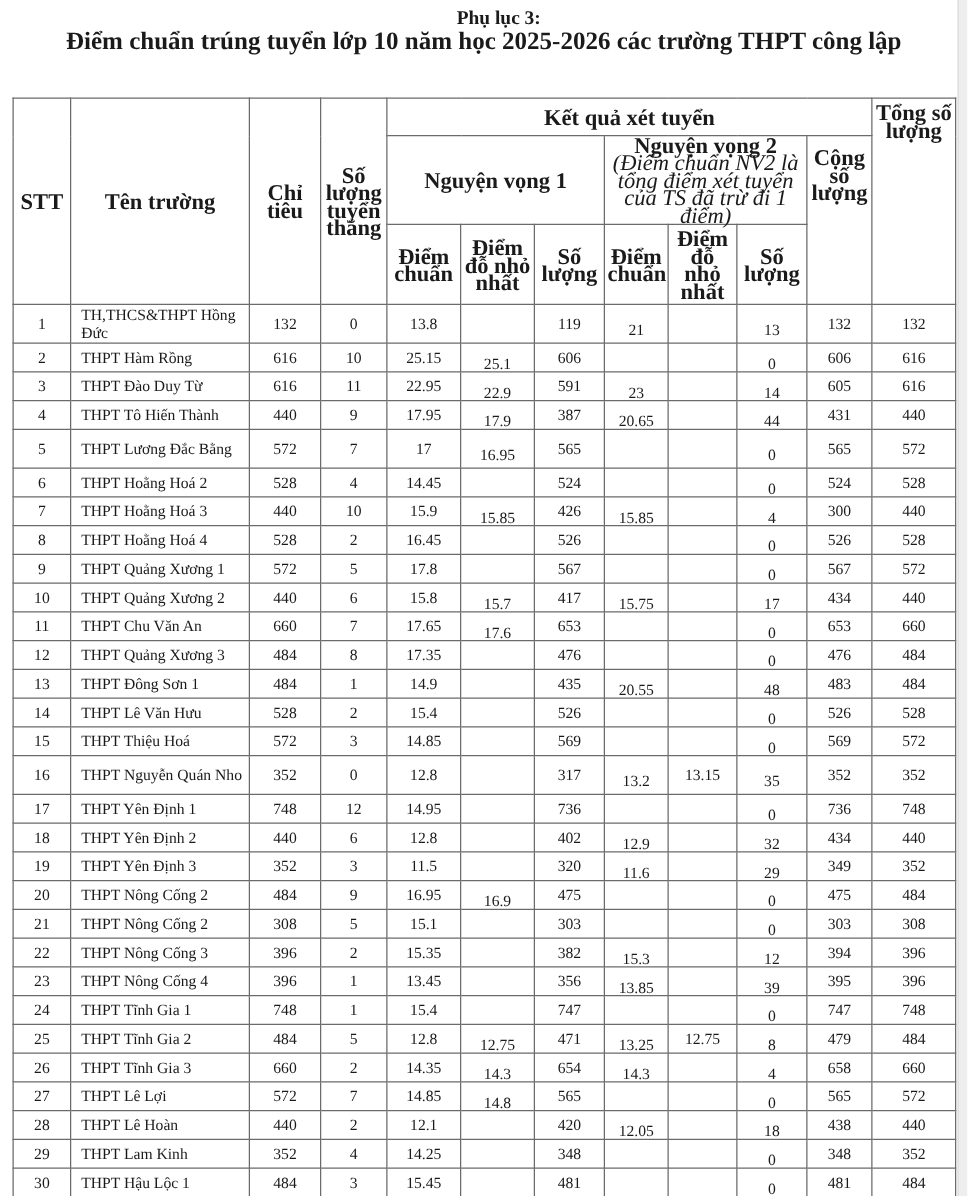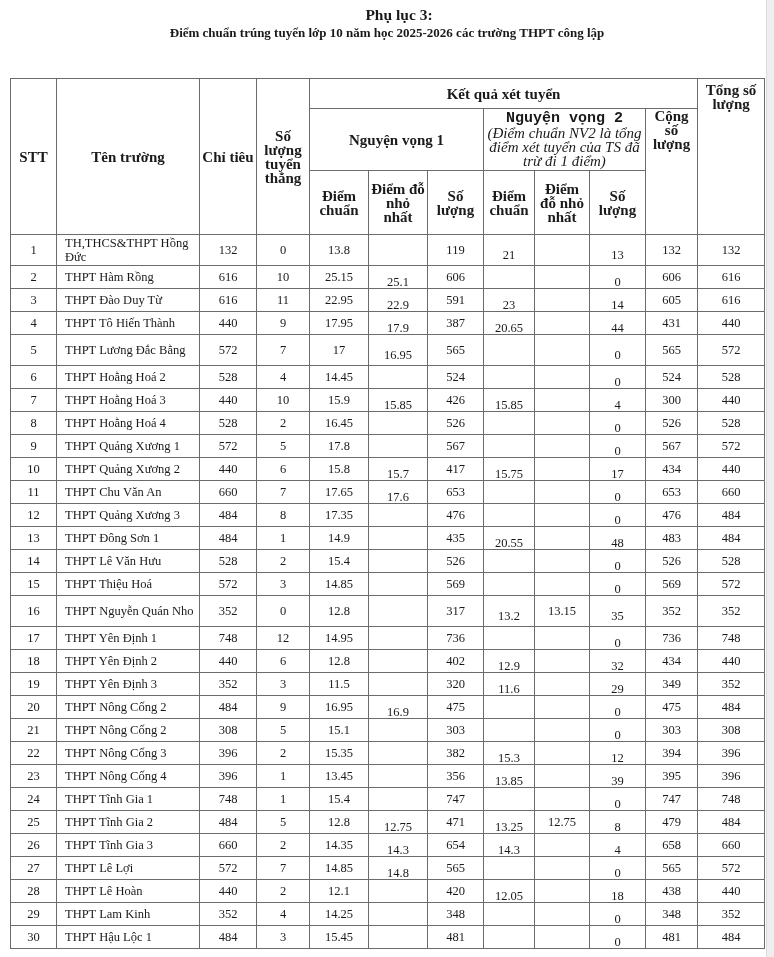--- a/index.html
+++ b/index.html
@@ -9,39 +9,39 @@
     font-family: "Liberation Serif", serif;
     color: #1a1a1a;
     position: relative;
   }
   .scrollbar {
     position: absolute; right: 0; top: 0; width: 7px; height: 957px;
     background: #eeeeee; border-left: 1px solid #dcdcdc;
   }
   .header { text-align: center; padding-top: 6px; }
   .header .t1 { font-weight: bold; font-size: 15.5px; line-height: 18px; padding-left: 24px; }
-  .header .t2 { font-weight: bold; font-size: 13px; line-height: 18px; }
+  .header .t2 { font-weight: bold; font-size: 20px; line-height: 18px; }
   .header .t3 { font-style: italic; font-size: 15px; line-height: 19px; }
   table {
     position: absolute; left: 10px; top: 78px;
     border-collapse: collapse;
     table-layout: fixed;
     width: 754px;
     font-size: 12.5px;
   }
   td, th {
     border: 1px solid #6b6b6b;
     text-align: center;
     vertical-align: middle;
     padding: 0 2px;
     line-height: 14px;
   }
-  th { font-weight: bold; font-size: 15px; }
+  th { font-weight: bold; font-size: 18px; }
   th.italic { font-weight: normal; font-style: italic; }
-  th .nv2 { font-weight: bold; font-style: normal; display: block; font-family: Liberation Mono, monospace; }
+  th .nv2 { font-weight: bold; font-style: normal; display: block; }
   td.name { text-align: left; padding-left: 8px; margin-left: 40px; }
   tr.data td { height: 22px; }
   tr.data.tall td { height: 30px; }
   .low { position: relative; top: 5px; }
   .hdr-top { vertical-align: top; padding-top: 4px; font-family: Liberation Serif, serif; }
 </style>
 </head>
 <body>
 
 <div class="header">
@@ -72,21 +72,21 @@
       <th rowspan="3">Số lượng tuyển thẳng</th>
       <th colspan="7">Kết quả xét tuyển</th>
       <th rowspan="3" class="hdr-top">Tổng số lượng</th>
     </tr>
     <tr style="height:62px">
       <th colspan="3">Nguyện vọng 1</th>
       <th colspan="3" class="italic">
         <span class="nv2">Nguyện vọng 2</span>
         <span>(Điểm chuẩn NV2 là tổng điểm xét tuyển của TS đã trừ đi 1 điểm)</span>
       </th>
-      <th rowspan="2" class="hdr-top" style="padding-top:0">Cộng số lượng</th>
+      <th rowspan="2" class="hdr-top" style="padding-top:10px">Cộng số lượng</th>
     </tr>
     <tr style="height:64px">
       <th>Điểm chuẩn</th>
       <th>Điểm đỗ nhỏ nhất</th>
       <th>Số lượng</th>
       <th>Điểm chuẩn</th>
       <th>Điểm đỗ nhỏ nhất</th>
       <th>Số lượng</th>
     </tr>
   </thead>

